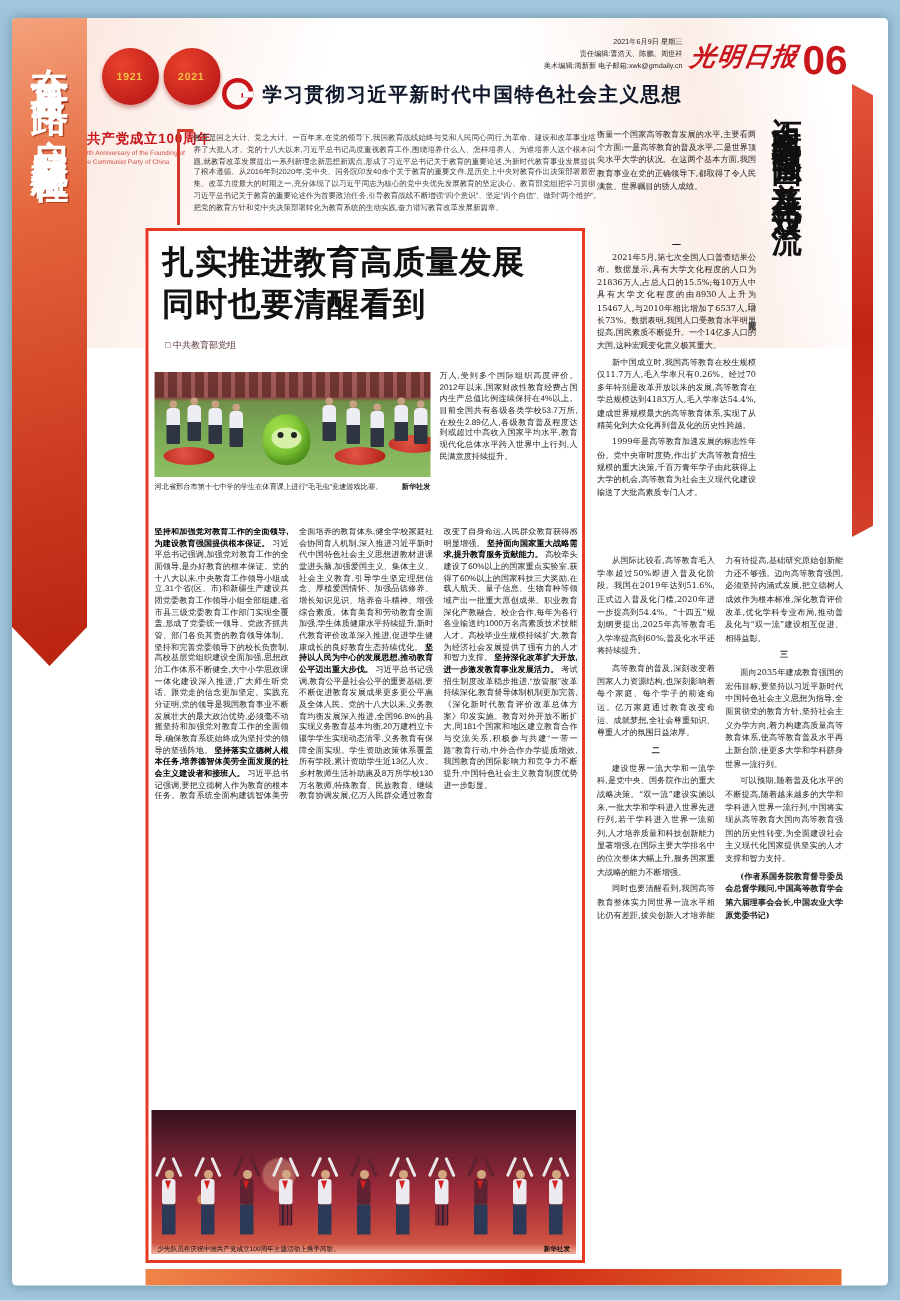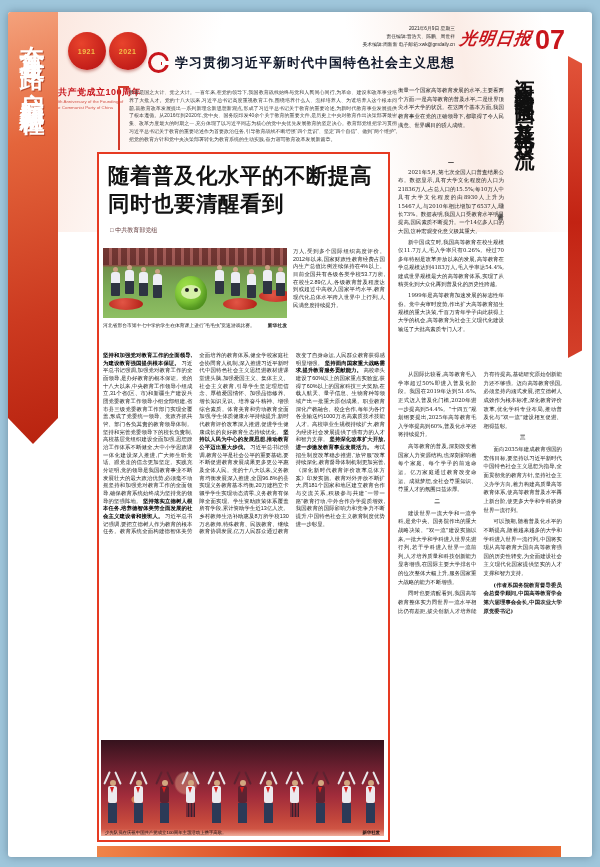--- a/index.html
+++ b/index.html
@@ -127,28 +127,28 @@
   <div class="abs intro-quote">教育是国之大计、党之大计。一百年来,在党的领导下,我国教育战线始终与党和人民同心同行,为革命、建设和改革事业培养了大批人才。党的十八大以来,习近平总书记高度重视教育工作,围绕培养什么人、怎样培养人、为谁培养人这个根本问题,就教育改革发展提出一系列新理念新思想新观点,形成了习近平总书记关于教育的重要论述,为新时代教育事业发展提供了根本遵循。从2016年到2020年,党中央、国务院印发40余个关于教育的重要文件,是历史上中央对教育作出决策部署最密集、改革力度最大的时期之一,充分体现了以习近平同志为核心的党中央优先发展教育的坚定决心。教育部党组把学习贯彻习近平总书记关于教育的重要论述作为首要政治任务,引导教育战线不断增强“四个意识”、坚定“四个自信”、做到“两个维护”,把党的教育方针和党中央决策部署转化为教育系统的生动实践,奋力谱写教育改革发展新篇章。</div>
 
   <div class="abs dateline">
     <div>2021年6月9日 星期三</div>
     <div>责任编辑:晋浩天、陈鹏、周世祥</div>
     <div>美术编辑:周新新  电子邮箱:xwk@gmdaily.cn</div>
   </div>
 
   <div class="abs masthead">
     <span class="masthead-title">光明日报</span>
-    <span class="page-number">07</span>
+    <span class="page-number">06</span>
   </div>
 
   <div class="abs ribbon-right"></div>
 
   <div class="abs main-box">
     <div class="headline">
-      <div>随着普及化水平的不断提高</div>
+      <div>扎实推进教育高质量发展</div>
       <div>同时也要清醒看到</div>
     </div>
     <div class="byline-main">□ 中共教育部党组</div>
 
     <div class="photo1">
       <span class="mat" style="left:6px;"></span>
       <span class="mat" style="left:120px;"></span>
       <span class="mat" style="left:156px;bottom:16px;"></span>
       <span class="fig1" style="left:8px;"></span>
       <span class="fig1" style="left:22px;top:22px;"></span>

